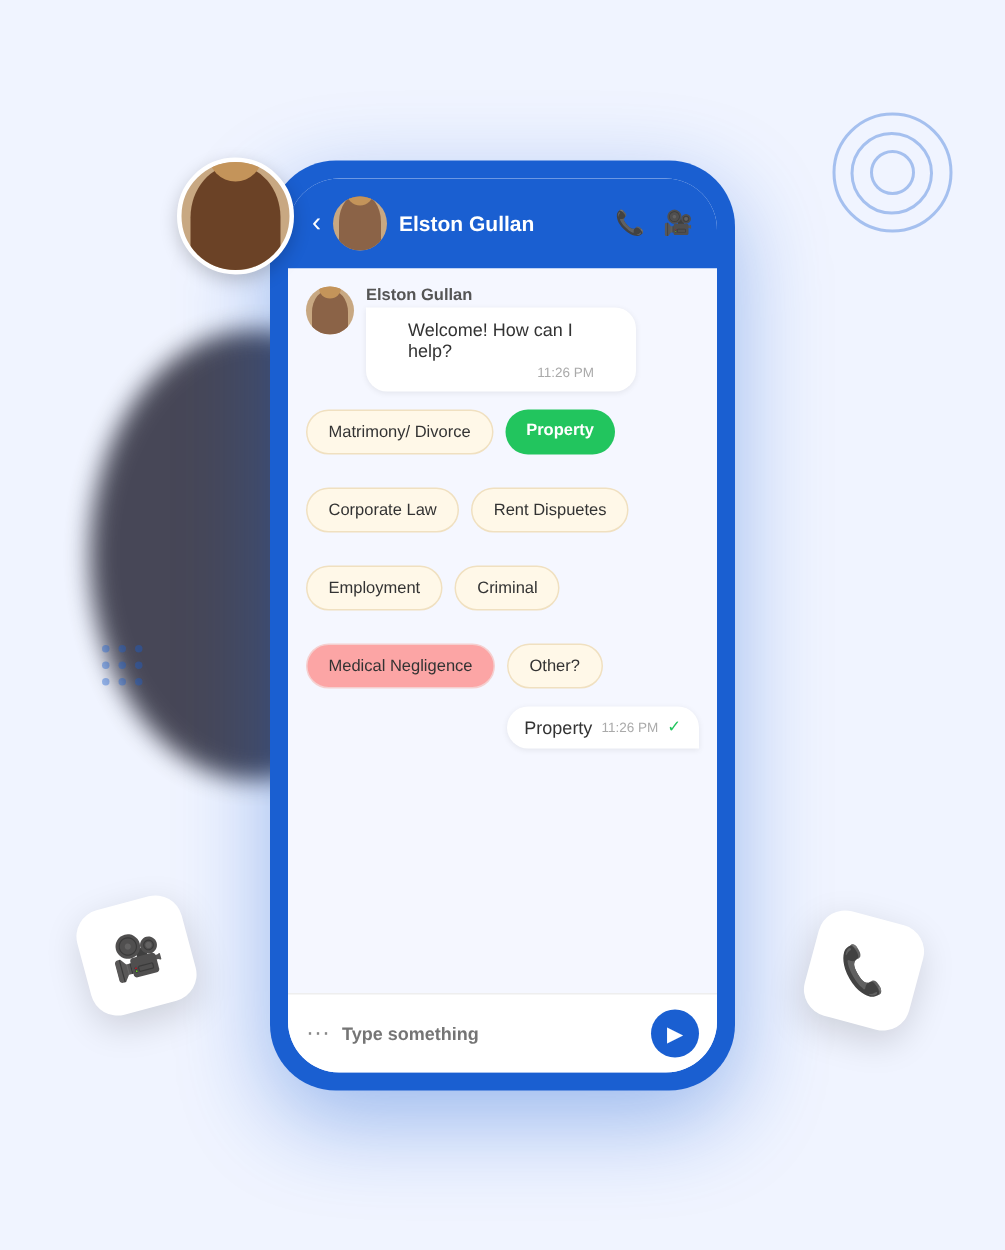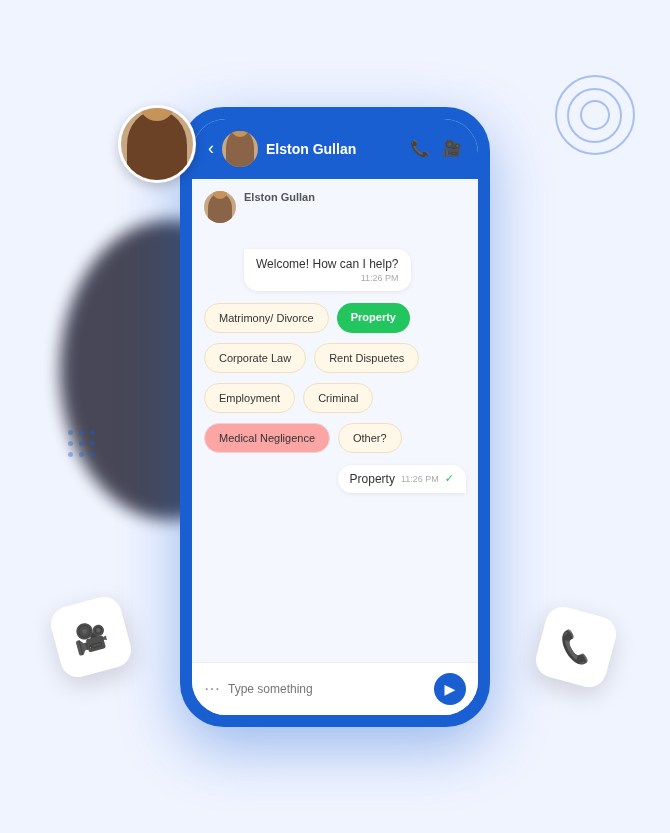--- a/index.html
+++ b/index.html
@@ -188,40 +188,39 @@
 
     .msg-sender-name {
       font-size: 11px;
       color: #555;
       font-weight: 600;
     }
 
     .msg-bubble-received {
       background: white;
       border-radius: 0 14px 14px 14px;
-      padding: 8px 12px;
+      padding: 8px 28px;
       font-size: 12px;
       color: #333;
       max-width: 180px;
       box-shadow: 0 1px 4px rgba(0,0,0,0.08);
-      margin-top: 44px;
     }
 
     .msg-time {
       font-size: 9px;
       color: #aaa;
       text-align: right;
       margin-top: 2px;
     }
 
     
     .chips-area {
       display: flex;
       flex-direction: column;
-      gap: 10px;
+      gap: 22px;
       padding: 4px 0;
       text-align: right;
     }
 
     .chips-row {
       display: flex;
       gap: 8px;
       flex-wrap: wrap;
     }
 
@@ -298,20 +297,21 @@
       cursor: pointer;
     }
 
     .input-field {
       flex: 1;
       border: none;
       background: transparent;
       font-size: 12px;
       color: #6d28d9;
       outline: none;
+      font-weight: bold;
     }
 
     .send-btn {
       width: 32px;
       height: 32px;
       background: #1a5fd1;
       border-radius: 50%;
       display: flex;
       align-items: center;
       justify-content: center;

